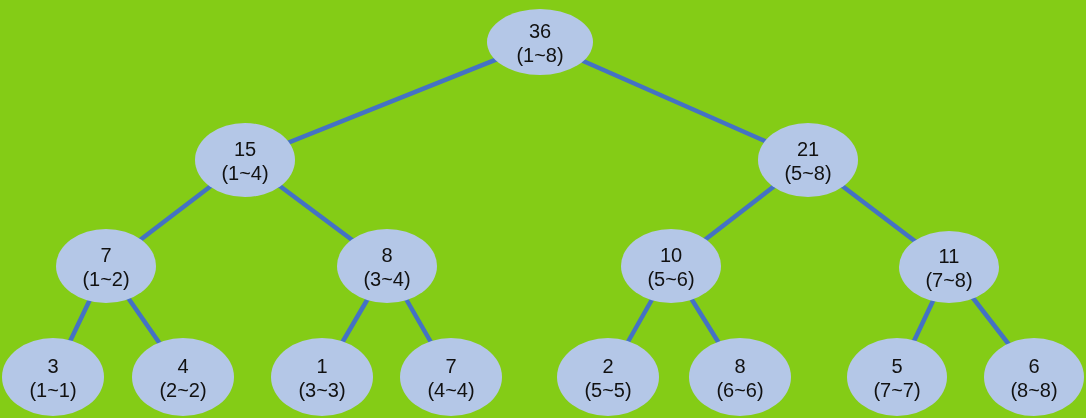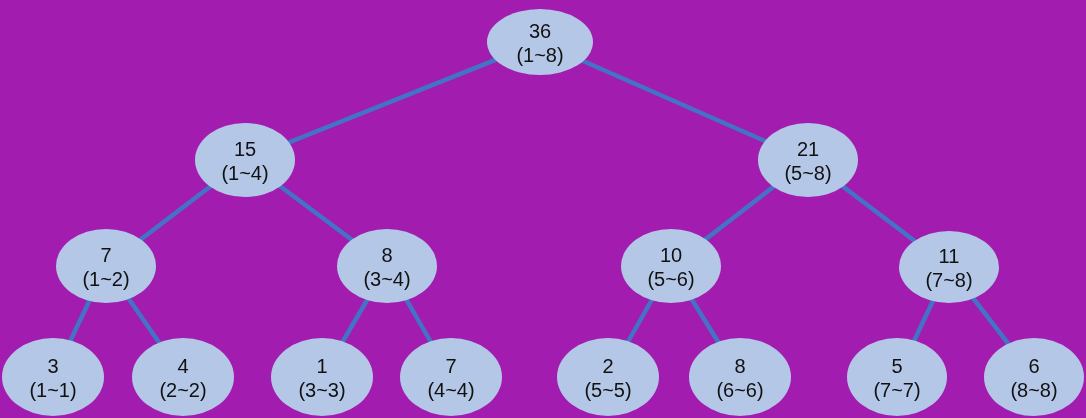--- a/index.html
+++ b/index.html
@@ -5,21 +5,21 @@
   html, body {
     margin: 0;
     padding: 0;
     background: #ffffff;
   }
   .stage {
     position: relative;
     width: 1086px;
     height: 418px;
     overflow: hidden;
-    background: #a21caf;
+    background: #84cc16;
     font-family: "Liberation Sans", "DejaVu Sans", sans-serif;
   }
   svg text {
     font-family: "Liberation Sans", "DejaVu Sans", sans-serif;
     font-size: 20px;
     fill: #111111;
   }
 </style>
 </head>
 <body>

